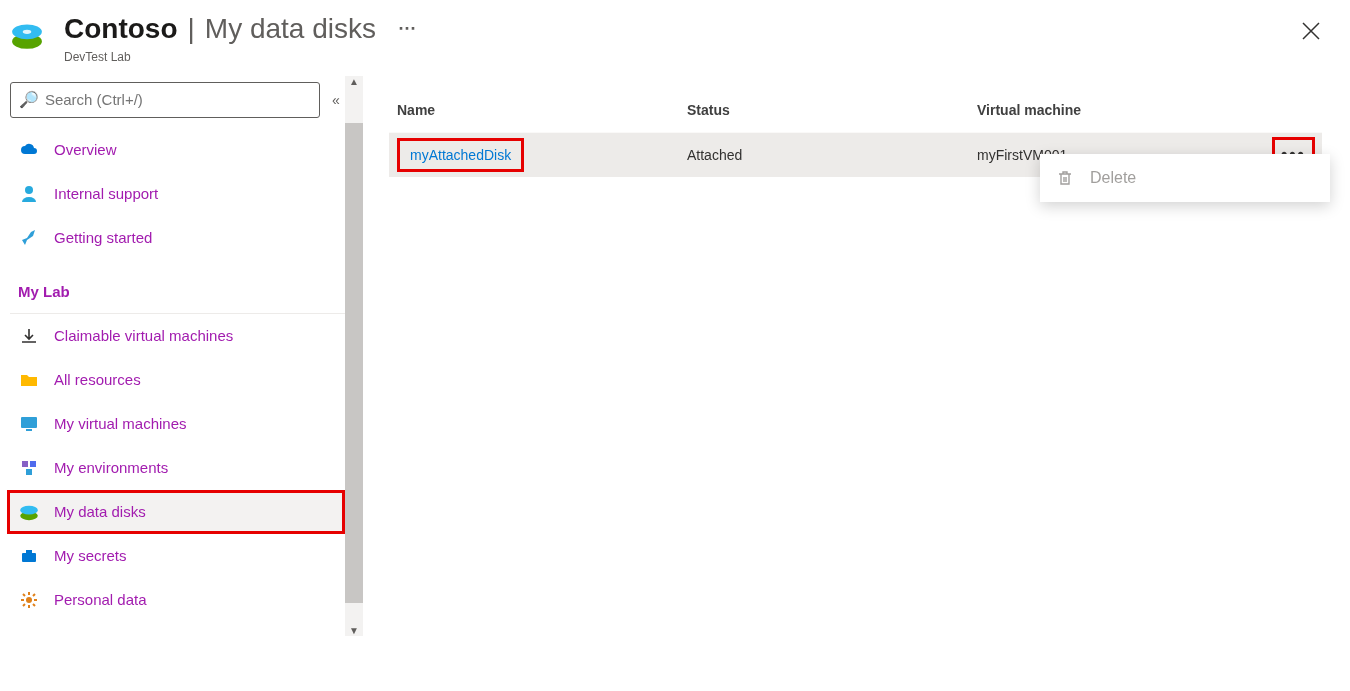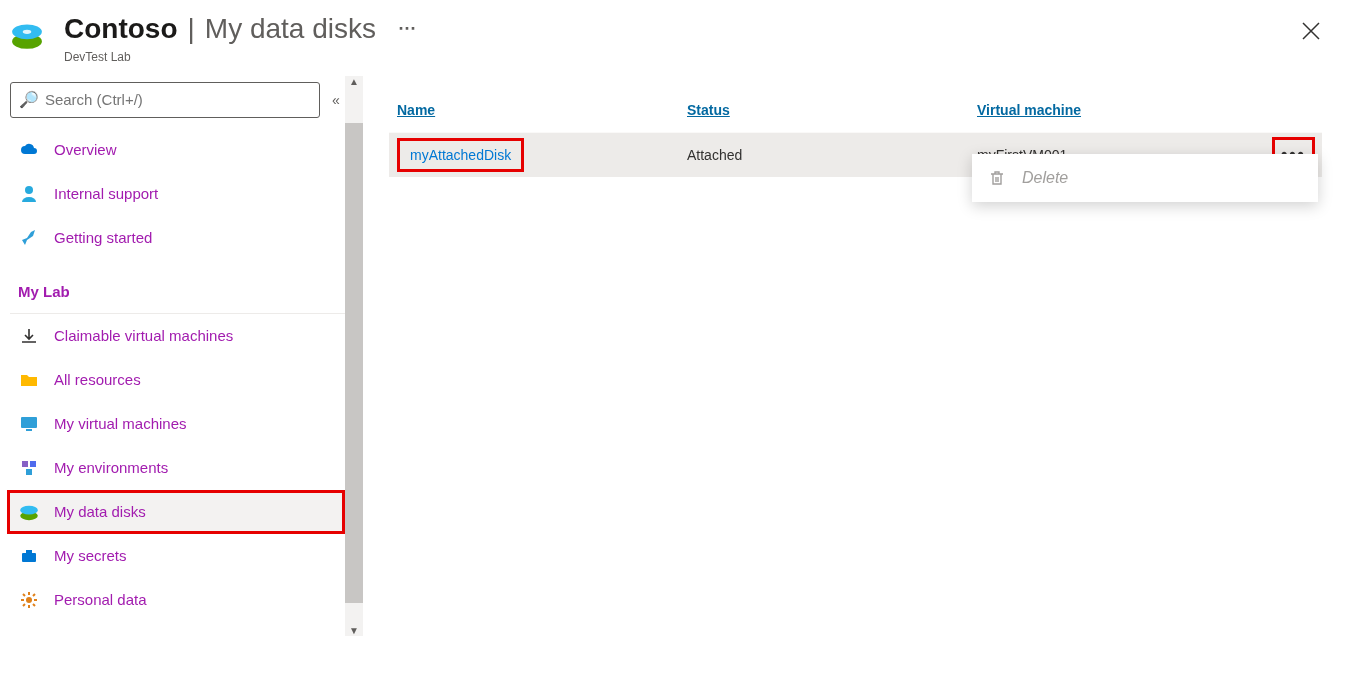--- a/index.html
+++ b/index.html
@@ -162,24 +162,23 @@
 
   
   .main {
     flex: 1;
     padding: 22px 28px 0 44px;
     position: relative;
   }
   .table-header {
     display: flex;
     font-weight: 600;
-    color: #0369a1;
+    color: #404040;
     padding: 8px 0 14px 8px;
     border-bottom: 1px solid #faf9f8;
-    text-decoration: underline;
   }
   .col-name { width: 290px; }
   .col-status { width: 290px; }
   .col-vm { flex: 1; }
   .col-actions { width: 50px; text-align: right; }
 
   .table-row {
     display: flex;
     align-items: center;
     height: 44px;
@@ -197,25 +196,24 @@
   }
   .cell-boxed {
     display: inline-block;
     padding: 6px 10px;
   }
 
   
   .context-menu {
     position: absolute;
     top: 82px;
-    right: 32px;
-    width: 346px;
+    right: 20px;
+    width: 290px;
     background: #ffffff;
     box-shadow: 0 4px 14px rgba(0,0,0,0.18);
-    font-style: italic;
   }
   .cm-item {
     display: flex;
     align-items: center;
     height: 48px;
     padding: 0 14px;
     font-size: 16px;
     cursor: pointer;
   }
   .cm-item.disabled { color: #a19f9d; cursor: default; }

